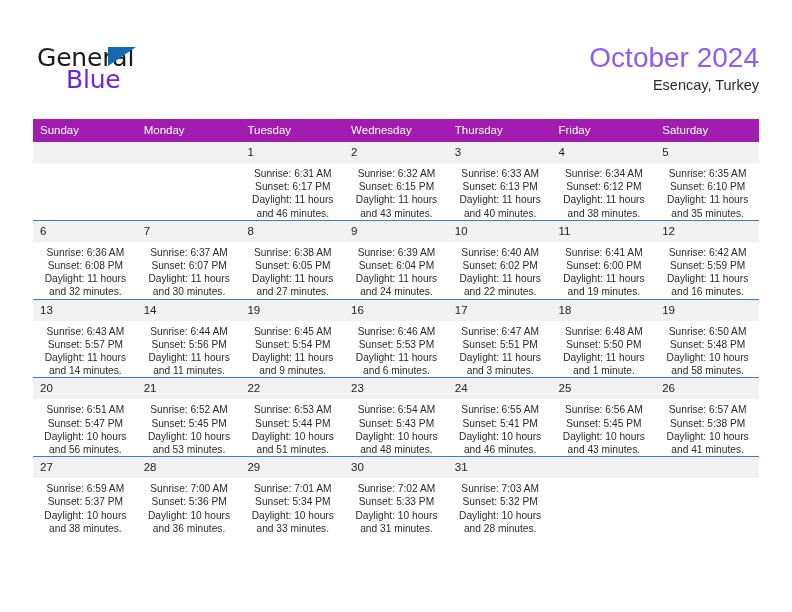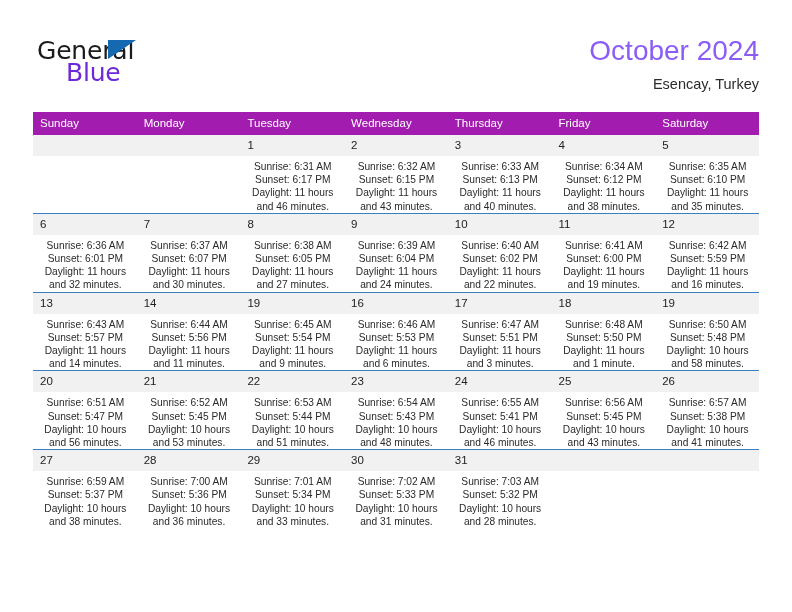--- a/index.html
+++ b/index.html
@@ -12,21 +12,21 @@
     height: 612px;
     font-family: "Liberation Sans", sans-serif;
     color: #222222;
     overflow: hidden;
   }
   .page {
     position: relative;
     width: 792px;
     height: 482px;
     box-sizing: border-box;
-    padding: 8px 33px;
+    padding: 15px 33px;
   }
 
   
   .masthead {
     position: relative;
     height: 104px;
   }
   .logo {
     position: absolute;
     left: 4px;
@@ -74,21 +74,20 @@
     color: #8b5cf6;
     font-weight: 400;
     line-height: 34px;
     white-space: nowrap;
   }
   .cal-subtitle {
     font-size: 14.5px;
     color: #2b2b2b;
     font-weight: 400;
     line-height: 20px;
-    margin-top: 6px;
     white-space: nowrap;
   }
 
   
   .calendar {
     width: 726px;
     border-collapse: collapse;
     table-layout: fixed;
   }
   .calendar th {
@@ -219,21 +218,21 @@
               <div>Daylight: 11 hours</div>
               <div>and 35 minutes.</div>
             </div>
           </td>
         </tr>
         <tr class="week">
           <td>
             <div class="daynum">6</div>
             <div class="info">
               <div>Sunrise: 6:36 AM</div>
-              <div>Sunset: 6:01 PM</div>
+              <div>Sunset: 6:08 PM</div>
               <div>Daylight: 11 hours</div>
               <div>and 32 minutes.</div>
             </div>
           </td>
           <td>
             <div class="daynum">7</div>
             <div class="info">
               <div>Sunrise: 6:37 AM</div>
               <div>Sunset: 6:07 PM</div>
               <div>Daylight: 11 hours</div>

